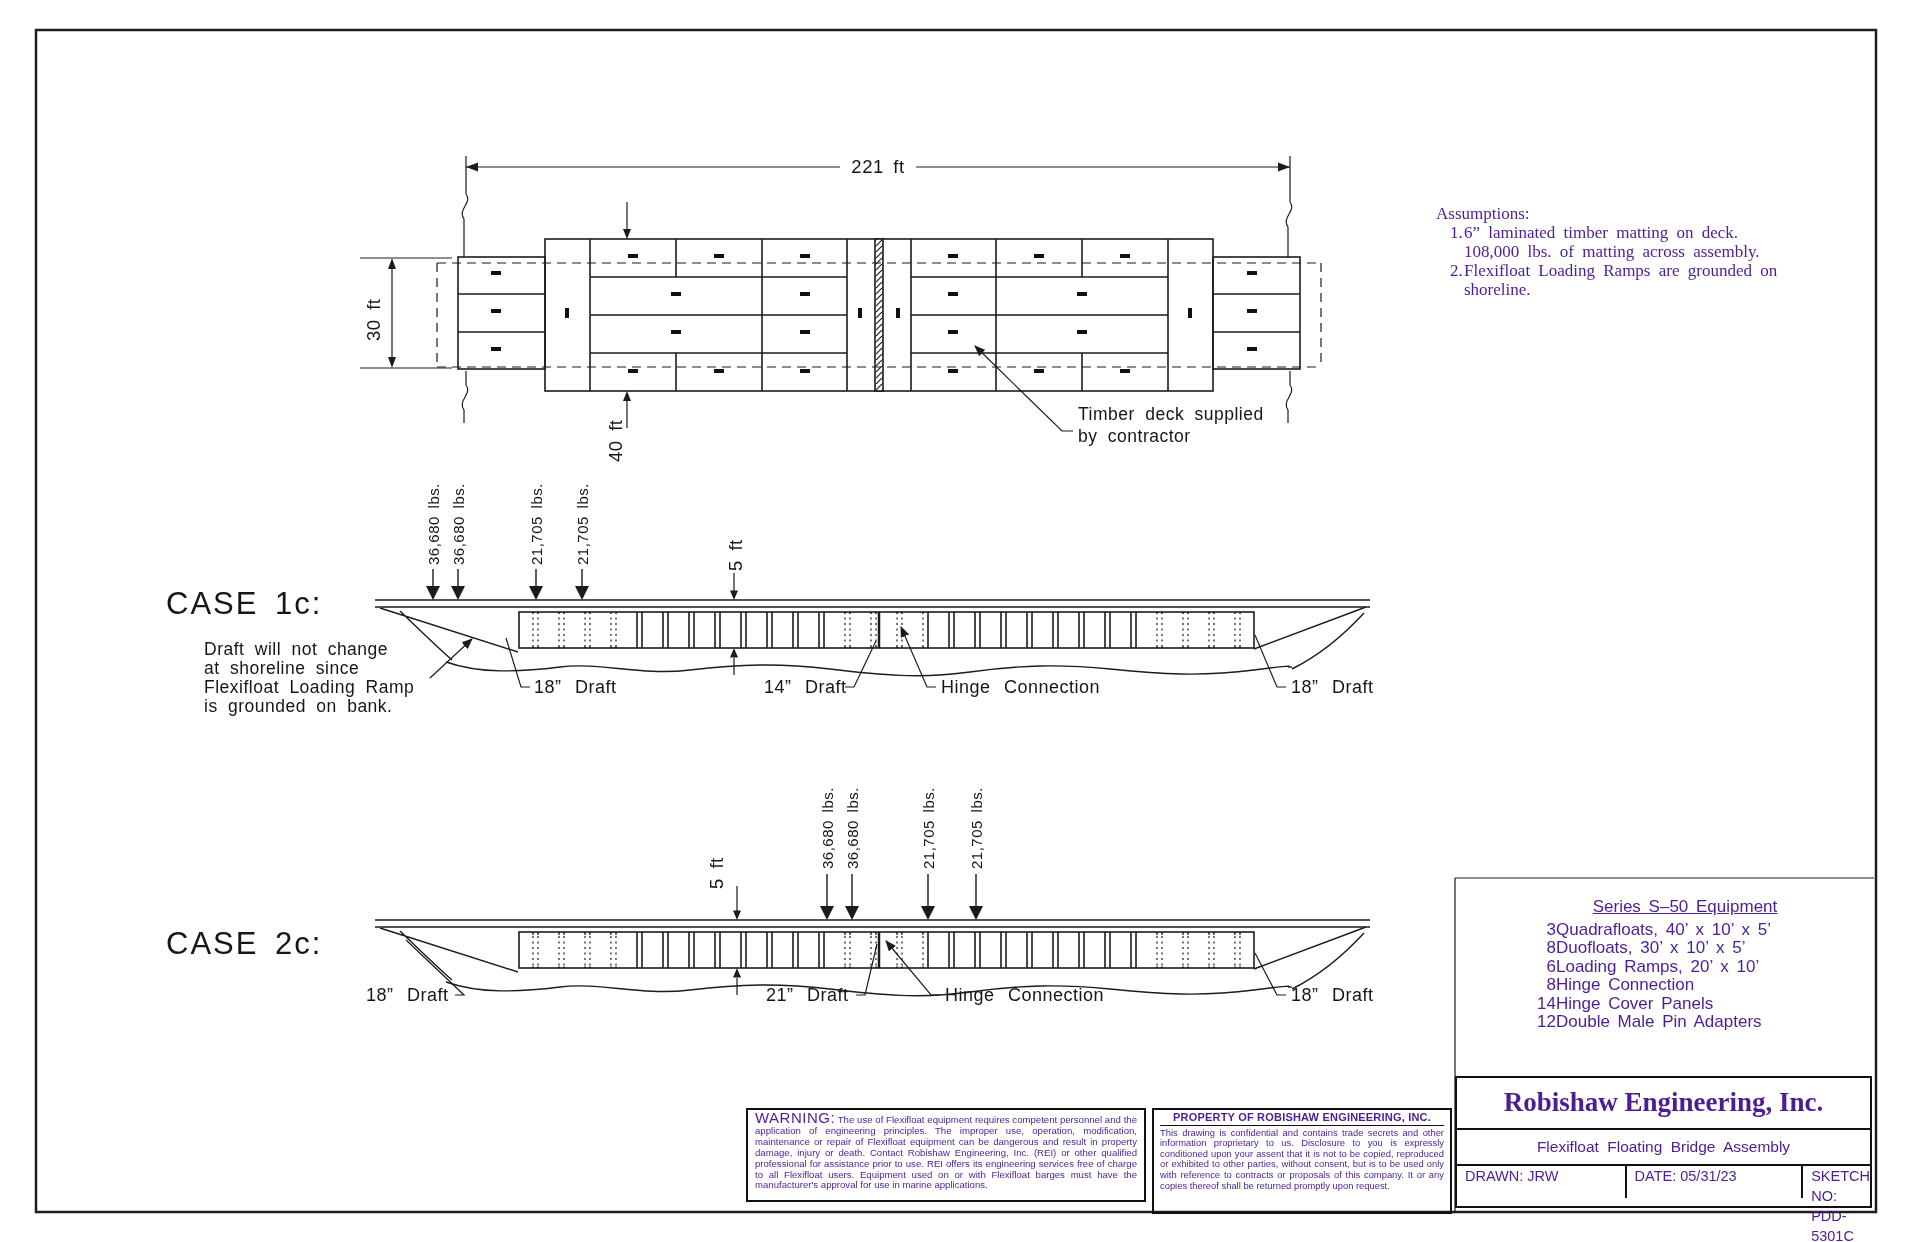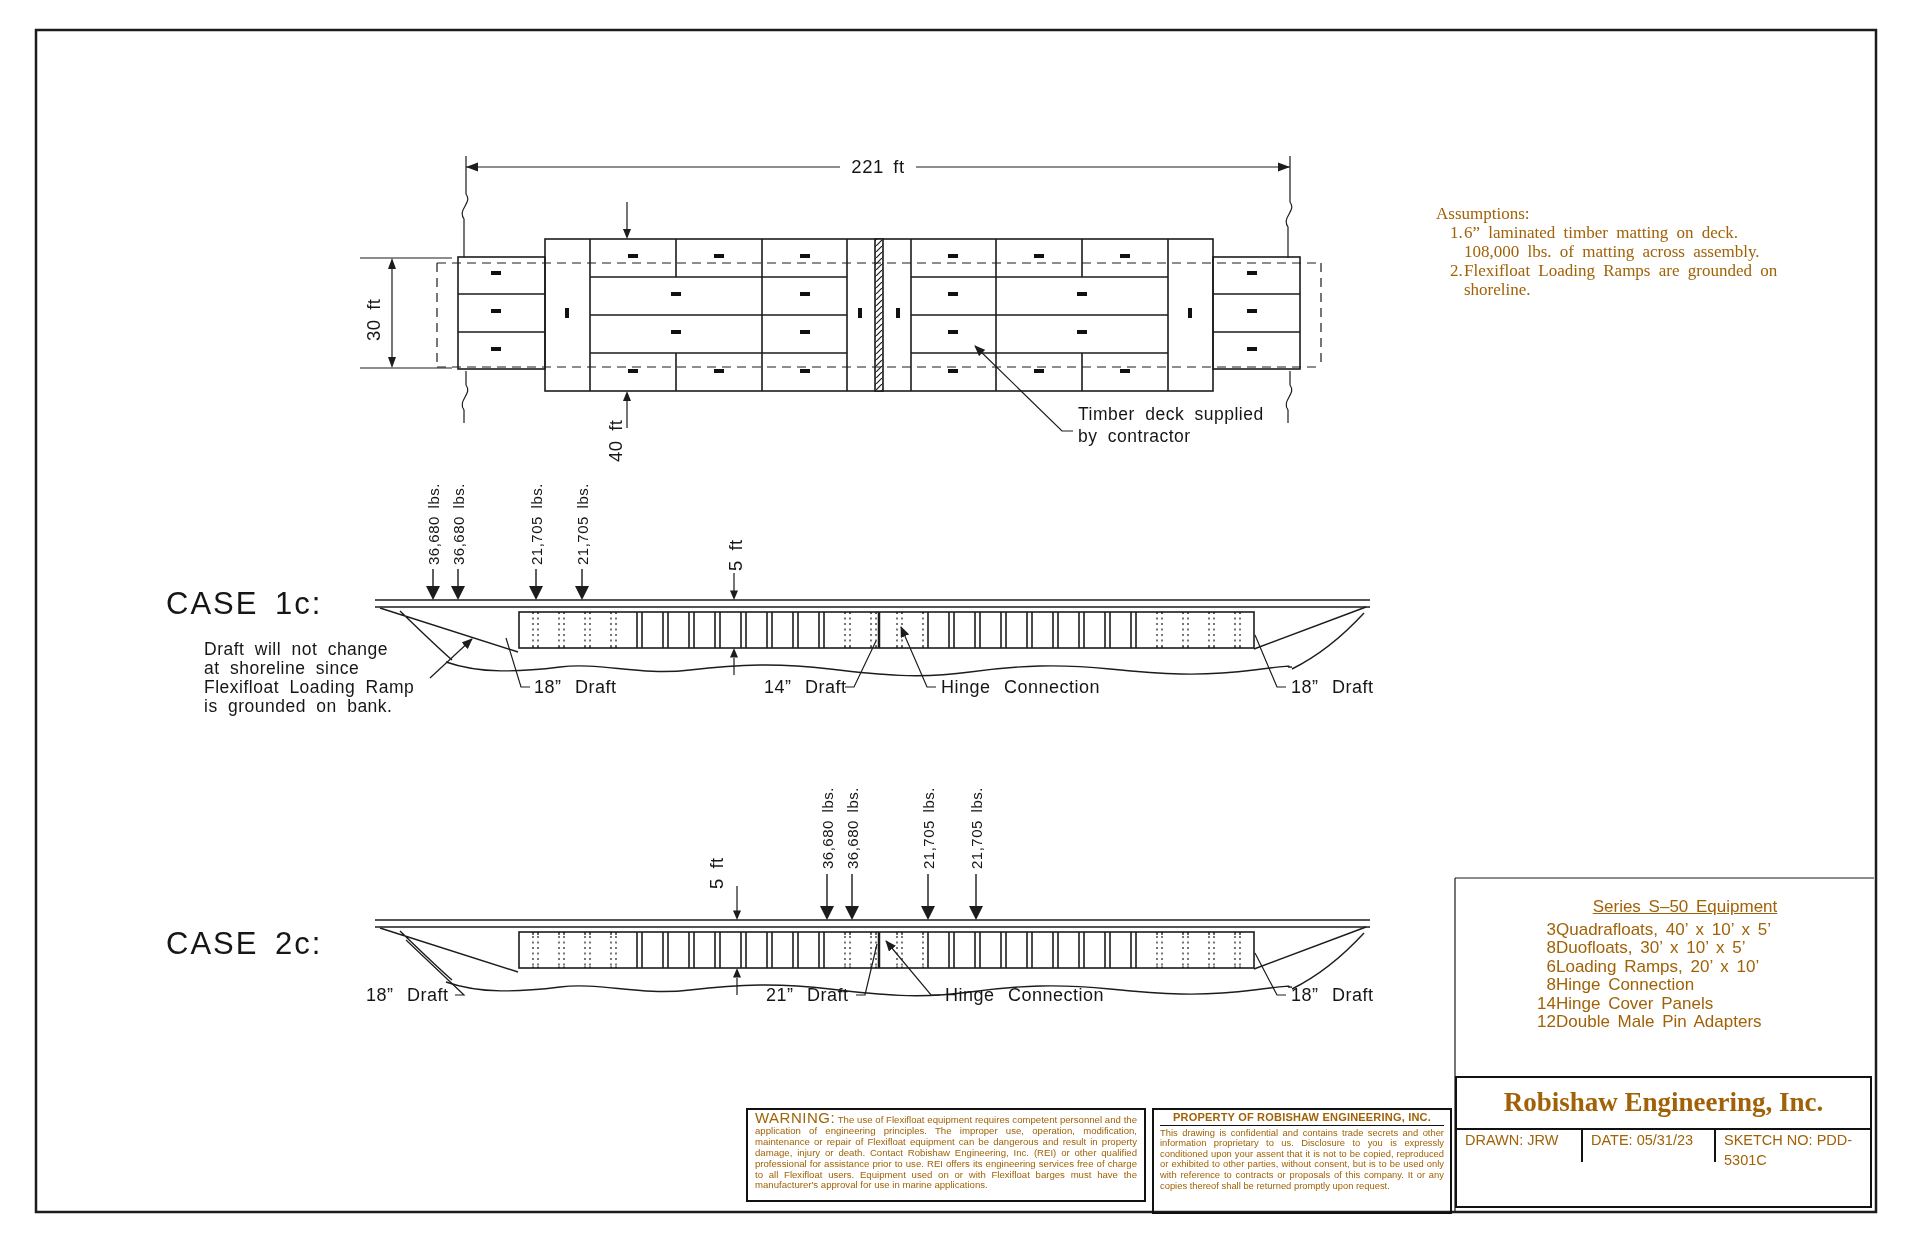--- a/index.html
+++ b/index.html
@@ -1,17 +1,17 @@
 <!DOCTYPE html>
 <html><head>
 <meta charset="utf-8">
 <style>
   html,body{margin:0;padding:0;background:#e8e8e8;}
   #sheet{position:relative;width:1920px;height:1242px;background:#ffffff;overflow:hidden;
-         font-family:"Liberation Sans",sans-serif;color:#a16207;}
+         font-family:"Liberation Sans",sans-serif;color:#4c1d95;}
   svg text{fill:#161616;font-family:"Liberation Sans",sans-serif;letter-spacing:.5px;}
   .ln{stroke:#1c1c1c;stroke-width:1.6;fill:none;}
   .lt{stroke:#1c1c1c;stroke-width:1.2;fill:none;}
   .lw{stroke:#1c1c1c;stroke-width:1.4;fill:none;}
   .ds{stroke-dasharray:9 6;}
   .tk{fill:#111;stroke:none;}
   .hd{fill:#1c1c1c;stroke:none;}
   .draft{font-size:18px;word-spacing:8px;}
   .load{font-size:15px;word-spacing:3px;}
   .dim{font-size:18.5px;word-spacing:4px;}
@@ -39,21 +39,21 @@
   #tblock .trow{box-sizing:border-box;}
   #tb-name{height:50px;line-height:48px;text-align:center;font-family:"Liberation Serif",serif;
            font-weight:bold;font-size:27px;}
   #tb-contact{height:24px;border-top:2px solid #111;display:flex;align-items:center;
            font-family:"Liberation Serif",serif;font-size:12.5px;}
   #tb-contact .cw{padding-left:6px;width:130px;}
   #tb-contact .cc{flex:1;text-align:center;font-weight:bold;font-size:15px;}
   #tb-contact .cp{padding-right:6px;width:110px;text-align:right;}
   #tb-title{height:36px;line-height:34px;border-top:2px solid #111;text-align:center;
            font-size:15.5px;word-spacing:4px;}
-  #tb-bottom{height:34px;border-top:2px solid #111;display:flex;font-size:14.5px;}
+  #tb-bottom{height:34px;border-top:2px solid #111;display:flex;font-size:14.5px;gap:44px;}
   #tb-bottom div{line-height:20px;padding-left:8px;box-sizing:border-box;}
   #tb-bottom .c1{width:124px;}
   #tb-bottom .c2{width:133px;border-left:2px solid #111;}
   #tb-bottom .c3{flex:1;border-left:2px solid #111;}
 </style>
 </head>
 <body>
 
 <div id="sheet">
 
@@ -322,20 +322,21 @@
     <span>The use of Flexifloat equipment requires competent personnel and the application of engineering principles.  The improper use, operation, modification, maintenance or repair of Flexifloat equipment can be dangerous and result in property damage, injury or death.  Contact Robishaw Engineering, Inc. (REI) or other qualified professional for assistance prior to use.  REI offers its engineering services free of charge to all Flexifloat users. Equipment used on or with Flexifloat barges must have the manufacturer's approval for use in marine applications.</span>
   </div>
 
   <div id="propbox" class="abs">
     <span class="ptitle">PROPERTY OF ROBISHAW ENGINEERING, INC.</span>
     <span>This drawing is confidential and contains trade secrets and other information proprietary to us.  Disclosure to you is expressly conditioned upon your assent that it is not to be copied, reproduced or exhibited to other parties, without consent, but is to be used only with reference to contracts or proposals of this company. It or any copies thereof shall be returned promptly upon request.</span>
   </div>
 
   <div id="tblock" class="abs">
     <div id="tb-name" class="trow">Robishaw Engineering, Inc.</div>
+    <div id="tb-title" class="trow">Flexifloat Floating Bridge Assembly</div>
     <div id="tb-bottom" class="trow">
       <div class="c1">DRAWN: JRW</div>
       <div class="c2">DATE: 05/31/23</div>
       <div class="c3">SKETCH NO: PDD-5301C</div>
     </div>
   </div>
 
 </div>
 
 </body></html>

